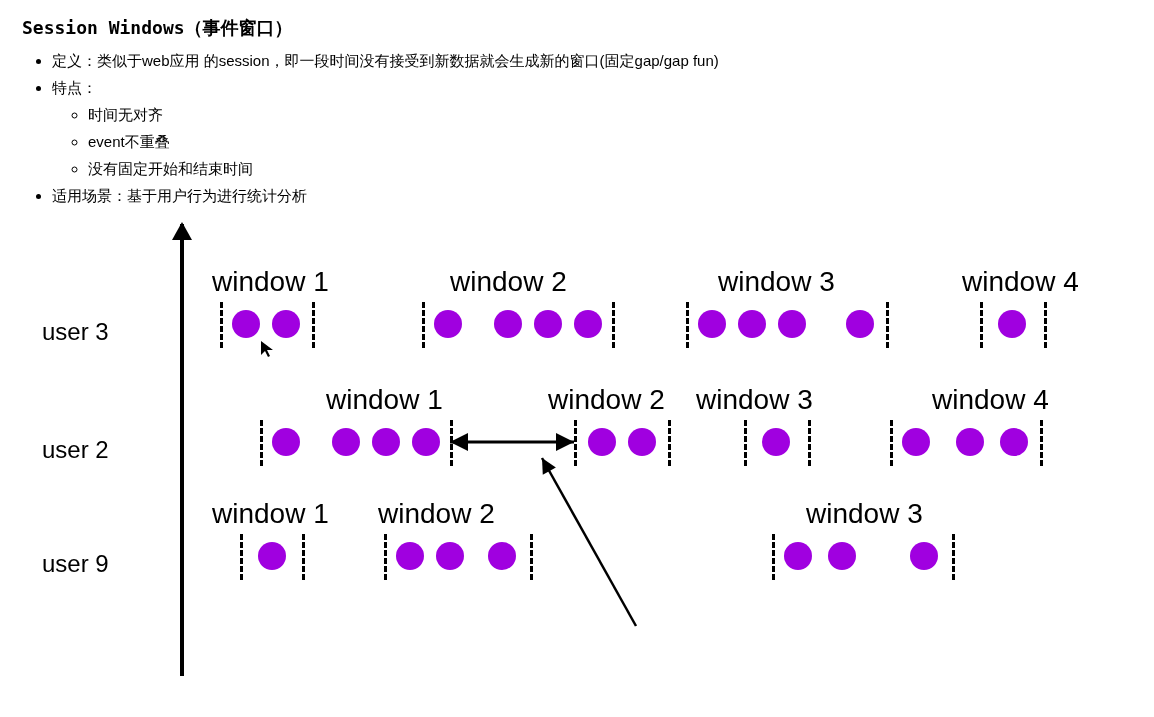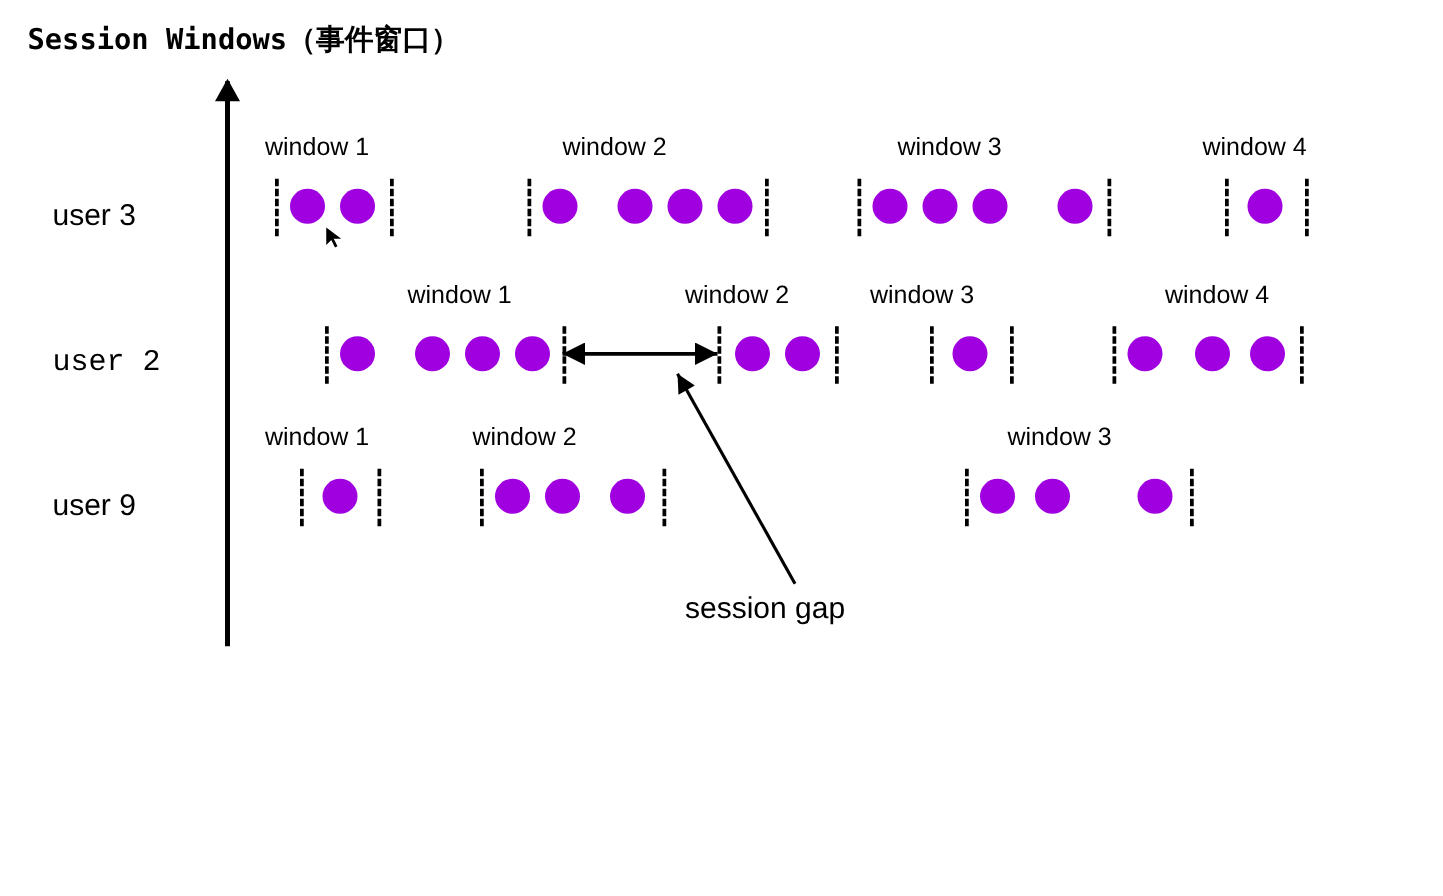--- a/index.html
+++ b/index.html
@@ -10,50 +10,62 @@
     background: #fff;
     color: #000;
     width: 1154px;
     height: 717px;
     overflow: hidden;
   }
   .page { padding: 16px 22px 0 22px; }
   .title {
     font-family: ui-monospace, SFMono-Regular, Menlo, Consolas, monospace;
     font-weight: 700;
-    font-size: 23px;
+    font-size: 18px;
     margin-bottom: 12px;
   }
   ul.top { margin: 0 0 0 12px; padding: 0 0 0 18px; }
   ul.top > li { margin: 8px 0; font-size: 15px; }
   ul.sub { margin: 4px 0 4px 10px; padding: 0 0 0 26px; list-style: circle; }
   ul.sub > li { margin: 8px 0; font-size: 15px; }
 
   .diagram { position: relative; width: 1100px; height: 460px; margin: 18px 0 0 10px; }
   .abs { position: absolute; }
   .row-label { font-size: 24px; font-family: "Helvetica Neue", Arial, sans-serif; }
-  .win-label { font-size: 20px; }
+  .win-label { font-size: 28px; }
   .gap-label { font-size: 24px; }
   .dot {
     width: 28px; height: 28px; border-radius: 50%;
     background: #A000E0;
     position: absolute;
   }
   .dash {
     position: absolute;
     border-left: 3px dashed #000;
     height: 46px;
   }
 </style>
 </head>
 <body>
 
 <div class="page">
   <div class="title">Session Windows（事件窗口）</div>
 
+  <ul class="top">
+    <li>定义：类似于web应用 的session，即一段时间没有接受到新数据就会生成新的窗口(固定gap/gap fun)</li>
+    <li>
+      <span>特点：</span>
+      <ul class="sub">
+        <li>时间无对齐</li>
+        <li>event不重叠</li>
+        <li>没有固定开始和结束时间</li>
+      </ul>
+    </li>
+    <li>适用场景：基于用户行为进行统计分析</li>
+  </ul>
 
   <div class="diagram" id="diagram">
       <div class="abs" style="left: 148px; top: 0px; width: 4px; height: 452px; background: rgb(0, 0, 0);"></div>
       <div class="abs" style="left: 140px; top: -2px; width: 0px; height: 0px; border-left: 10px solid transparent; border-right: 10px solid transparent; border-bottom: 18px solid rgb(0, 0, 0);"></div>
       <div class="abs row-label" style="left: 10px; top: 94px;">user 3</div>
       <div class="abs win-label" style="left: 180px; top: 42px;">window 1</div>
       <div class="dash" style="left: 188px; top: 78px;"></div>
       <div class="dash" style="left: 280px; top: 78px;"></div>
       <div class="dot" style="left: 200px; top: 86px;"></div>
       <div class="dot" style="left: 240px; top: 86px;"></div>
@@ -68,21 +80,21 @@
       <div class="dash" style="left: 654px; top: 78px;"></div>
       <div class="dash" style="left: 854px; top: 78px;"></div>
       <div class="dot" style="left: 666px; top: 86px;"></div>
       <div class="dot" style="left: 706px; top: 86px;"></div>
       <div class="dot" style="left: 746px; top: 86px;"></div>
       <div class="dot" style="left: 814px; top: 86px;"></div>
       <div class="abs win-label" style="left: 930px; top: 42px;">window 4</div>
       <div class="dash" style="left: 948px; top: 78px;"></div>
       <div class="dash" style="left: 1012px; top: 78px;"></div>
       <div class="dot" style="left: 966px; top: 86px;"></div>
-      <div class="abs row-label" style="left: 10px; top: 212px; font-family: Liberation Mono, monospace;">user 2</div>
+      <div class="abs row-label" style="left: 10px; top: 212px;">user 2</div>
       <div class="abs win-label" style="left: 294px; top: 160px;">window 1</div>
       <div class="dash" style="left: 228px; top: 196px;"></div>
       <div class="dash" style="left: 418px; top: 196px;"></div>
       <div class="dot" style="left: 240px; top: 204px;"></div>
       <div class="dot" style="left: 300px; top: 204px;"></div>
       <div class="dot" style="left: 340px; top: 204px;"></div>
       <div class="dot" style="left: 380px; top: 204px;"></div>
       <div class="abs win-label" style="left: 516px; top: 160px;">window 2</div>
       <div class="dash" style="left: 542px; top: 196px;"></div>
       <div class="dash" style="left: 636px; top: 196px;"></div>
@@ -108,21 +120,20 @@
       <div class="dash" style="left: 498px; top: 310px;"></div>
       <div class="dot" style="left: 364px; top: 318px;"></div>
       <div class="dot" style="left: 404px; top: 318px;"></div>
       <div class="dot" style="left: 456px; top: 318px;"></div>
       <div class="abs win-label" style="left: 774px; top: 274px;">window 3</div>
       <div class="dash" style="left: 740px; top: 310px;"></div>
       <div class="dash" style="left: 920px; top: 310px;"></div>
       <div class="dot" style="left: 752px; top: 318px;"></div>
       <div class="dot" style="left: 796px; top: 318px;"></div>
       <div class="dot" style="left: 878px; top: 318px;"></div>
-      <div class="abs gap-label" style="left: 516px; top: 408px;">session gap</div>
       <svg width="1100" height="460" style="position: absolute; left: 0px; top: 0px; pointer-events: none;">
         <defs>
           <marker id="ah-end" markerWidth="10" markerHeight="10" refX="6" refY="3" orient="auto">
             <path d="M0,0 L6,3 L0,6 Z" fill="#000"></path>
           </marker>
           <marker id="ah-start" markerWidth="10" markerHeight="10" refX="0" refY="3" orient="auto">
             <path d="M6,0 L0,3 L6,6 Z" fill="#000"></path>
           </marker>
         </defs>
         <line x1="418" y1="218" x2="542" y2="218" stroke="#000" stroke-width="3" marker-end="url(#ah-end)" marker-start="url(#ah-start)"></line>

